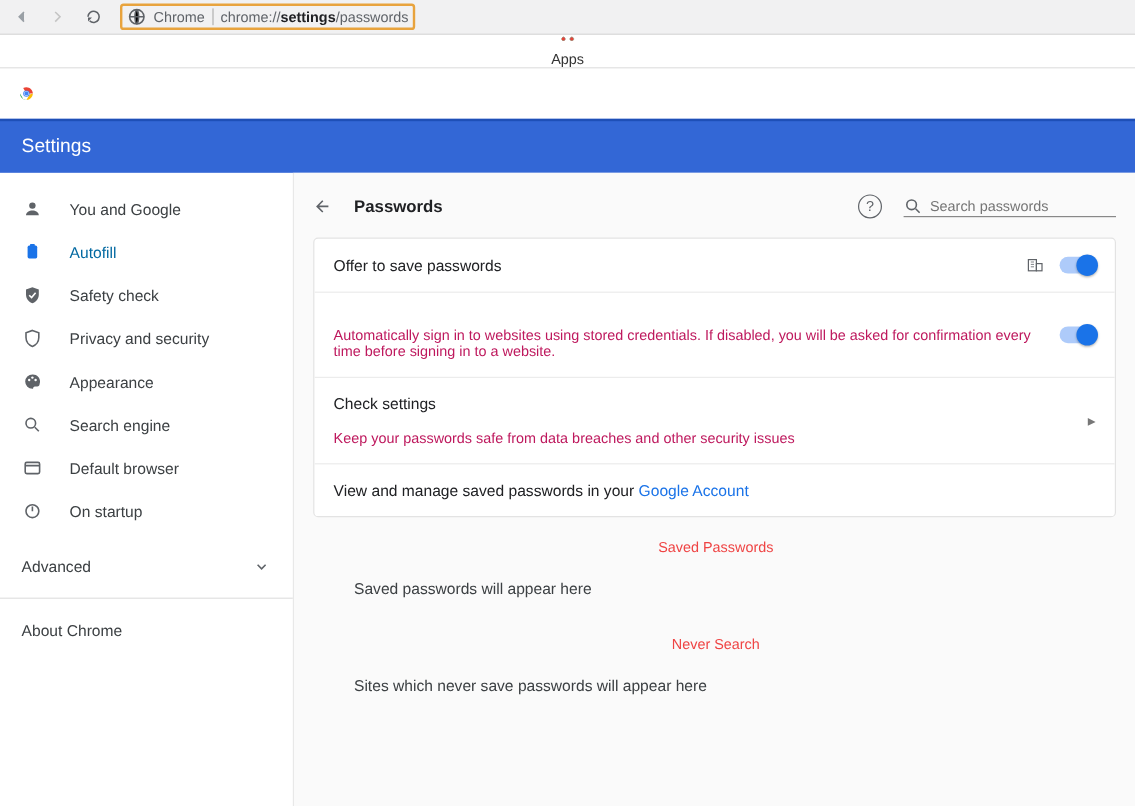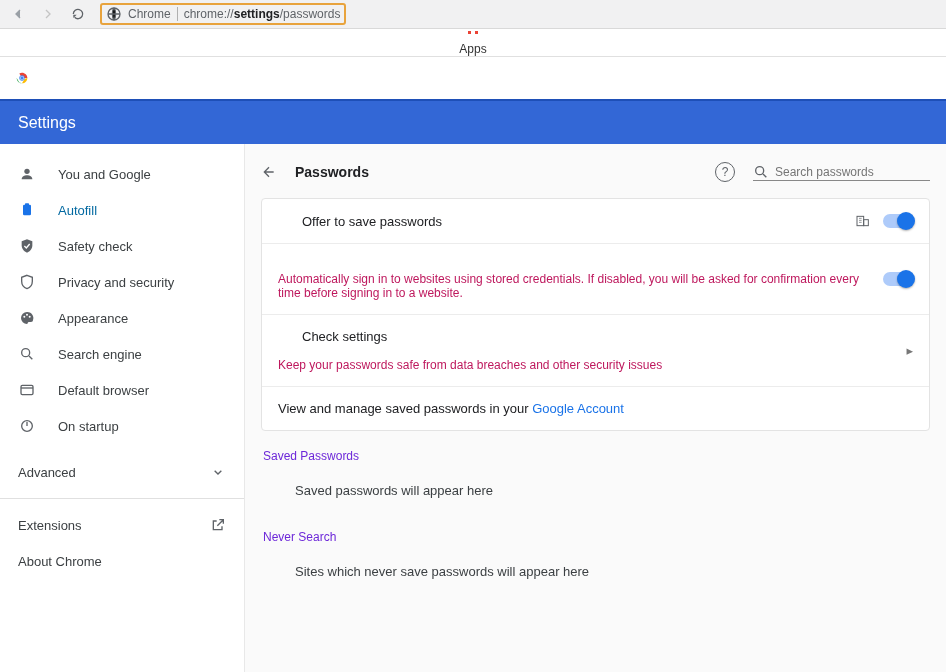--- a/index.html
+++ b/index.html
@@ -37,30 +37,30 @@
   .page-head .back { color:#5f6368; cursor:pointer; }
   .page-head .title { font-weight:600; font-size:14px; flex:1; }
   .page-head .help { width:20px; height:20px; border:1.5px solid #5f6368; border-radius:50%; display:flex; align-items:center; justify-content:center; font-size:12px; color:#5f6368; cursor:pointer; }
   .search-pw { display:flex; align-items:center; gap:6px; border-bottom:1px solid #888; min-width:160px; }
   .search-pw input { border:none; background:transparent; outline:none; font-size:12px; }
 
   .card { background:#fff; border:1px solid #e3e3e3; border-radius:4px; overflow:hidden; margin-bottom:18px; }
   .row { padding:14px 16px; border-bottom:1px solid #ececec; display:flex; align-items:center; gap:12px; }
   .row:last-child { border-bottom:none; }
   .row .txt { flex:1; }
-  .row .ttl { font-size:13px; color:#202124;margin-left:24px; }
+  .row .ttl { font-size:13px; color:#202124; }
   .row .sub { font-size:12px; color:#be185d; margin-top:14px; }
   .row.link { font-size:13px; }
   .row.link a { color:#1a73e8; text-decoration:none; }
   .chev { color:#777; }
 
   .toggle { width:30px; height:14px; background:#aecbfa; border-radius:8px; position:relative; }
   .toggle::after { content:""; position:absolute; right:-2px; top:-2px; width:18px; height:18px; background:#1a73e8; border-radius:50%; box-shadow:0 1px 2px rgba(0,0,0,0.3); }
 
-  .section-lbl { font-size:12px; color:#6d28d9; margin:18px 0 6px 2px; }
+  .section-lbl { font-size:12px; color:#ef4444; margin:18px 0 6px 2px;text-align:center; }
   .placeholder { font-size:13px; color:#3c4043; padding:14px 0 14px 34px; }
 
   svg { width:16px; height:16px; display:block; }
   .grid-icon { display:inline-block; width:14px; height:14px; background:
     radial-gradient(circle,#ea4335 1.5px,transparent 1.6px) 0 0/7px 7px,
     radial-gradient(circle,#4285f4 1.5px,transparent 1.6px) 7px 0/7px 7px,
     radial-gradient(circle,#fbbc05 1.5px,transparent 1.6px) 0 7px/7px 7px,
     radial-gradient(circle,#34a853 1.5px,transparent 1.6px) 7px 7px/7px 7px; }
 </style>
 </head>
@@ -195,28 +195,20 @@
 
     <div class="side-item advanced" style="margin-top:10px;">
       <span>Advanced</span>
       <span>
           <svg viewBox="0 0 24 24">
             <path d="M7 10l5 5 5-5" stroke="#5f6368" stroke-width="2" fill="none"></path>
           </svg>
         </span>
     </div>
     <div class="side-divider"></div>
-    <div class="side-sub">
-      <span>Extensions</span>
-      <span>
-          <svg viewBox="0 0 24 24">
-            <path stroke="#5f6368" stroke-width="2" fill="none" d="M14 4h6v6M20 4l-9 9M18 14v5H5V6h5"></path>
-          </svg>
-        </span>
-    </div>
     <div class="side-sub">
       <span>About Chrome</span>
     </div>
   </div>
 
   <div class="main">
     <div class="page-head">
       <span class="back">
           <svg viewBox="0 0 24 24">
             <path stroke="#5f6368" stroke-width="2" fill="none" d="M12 5l-7 7 7 7M5 12h14"></path>

